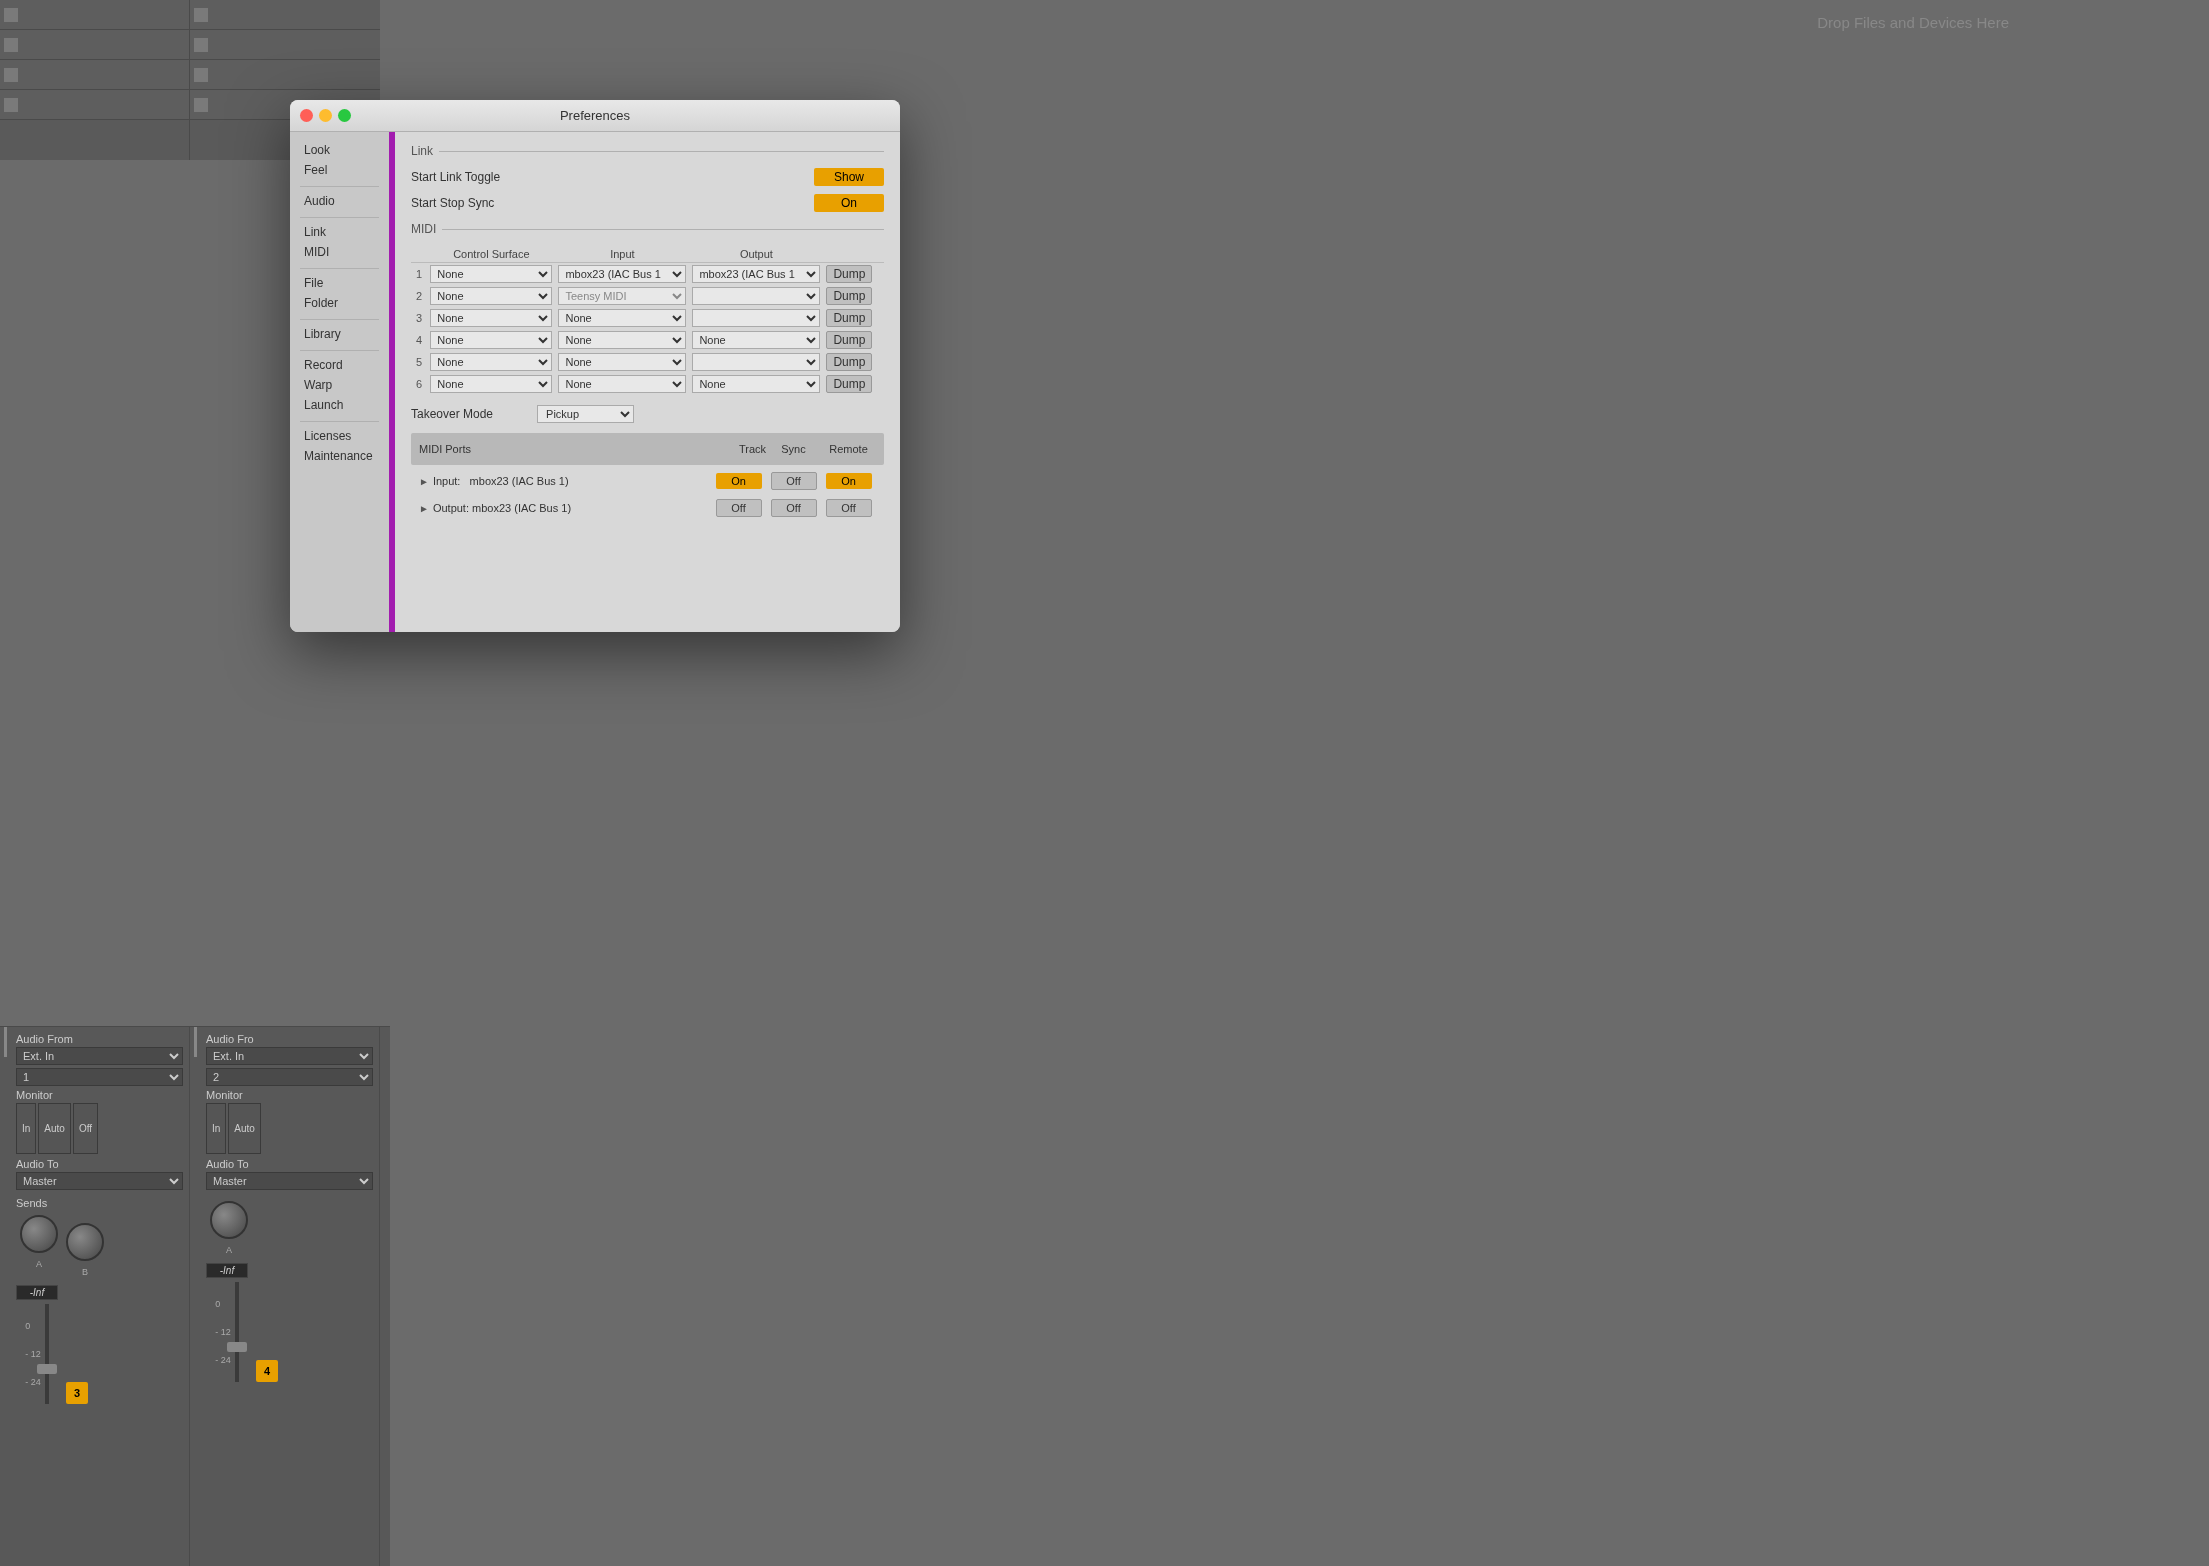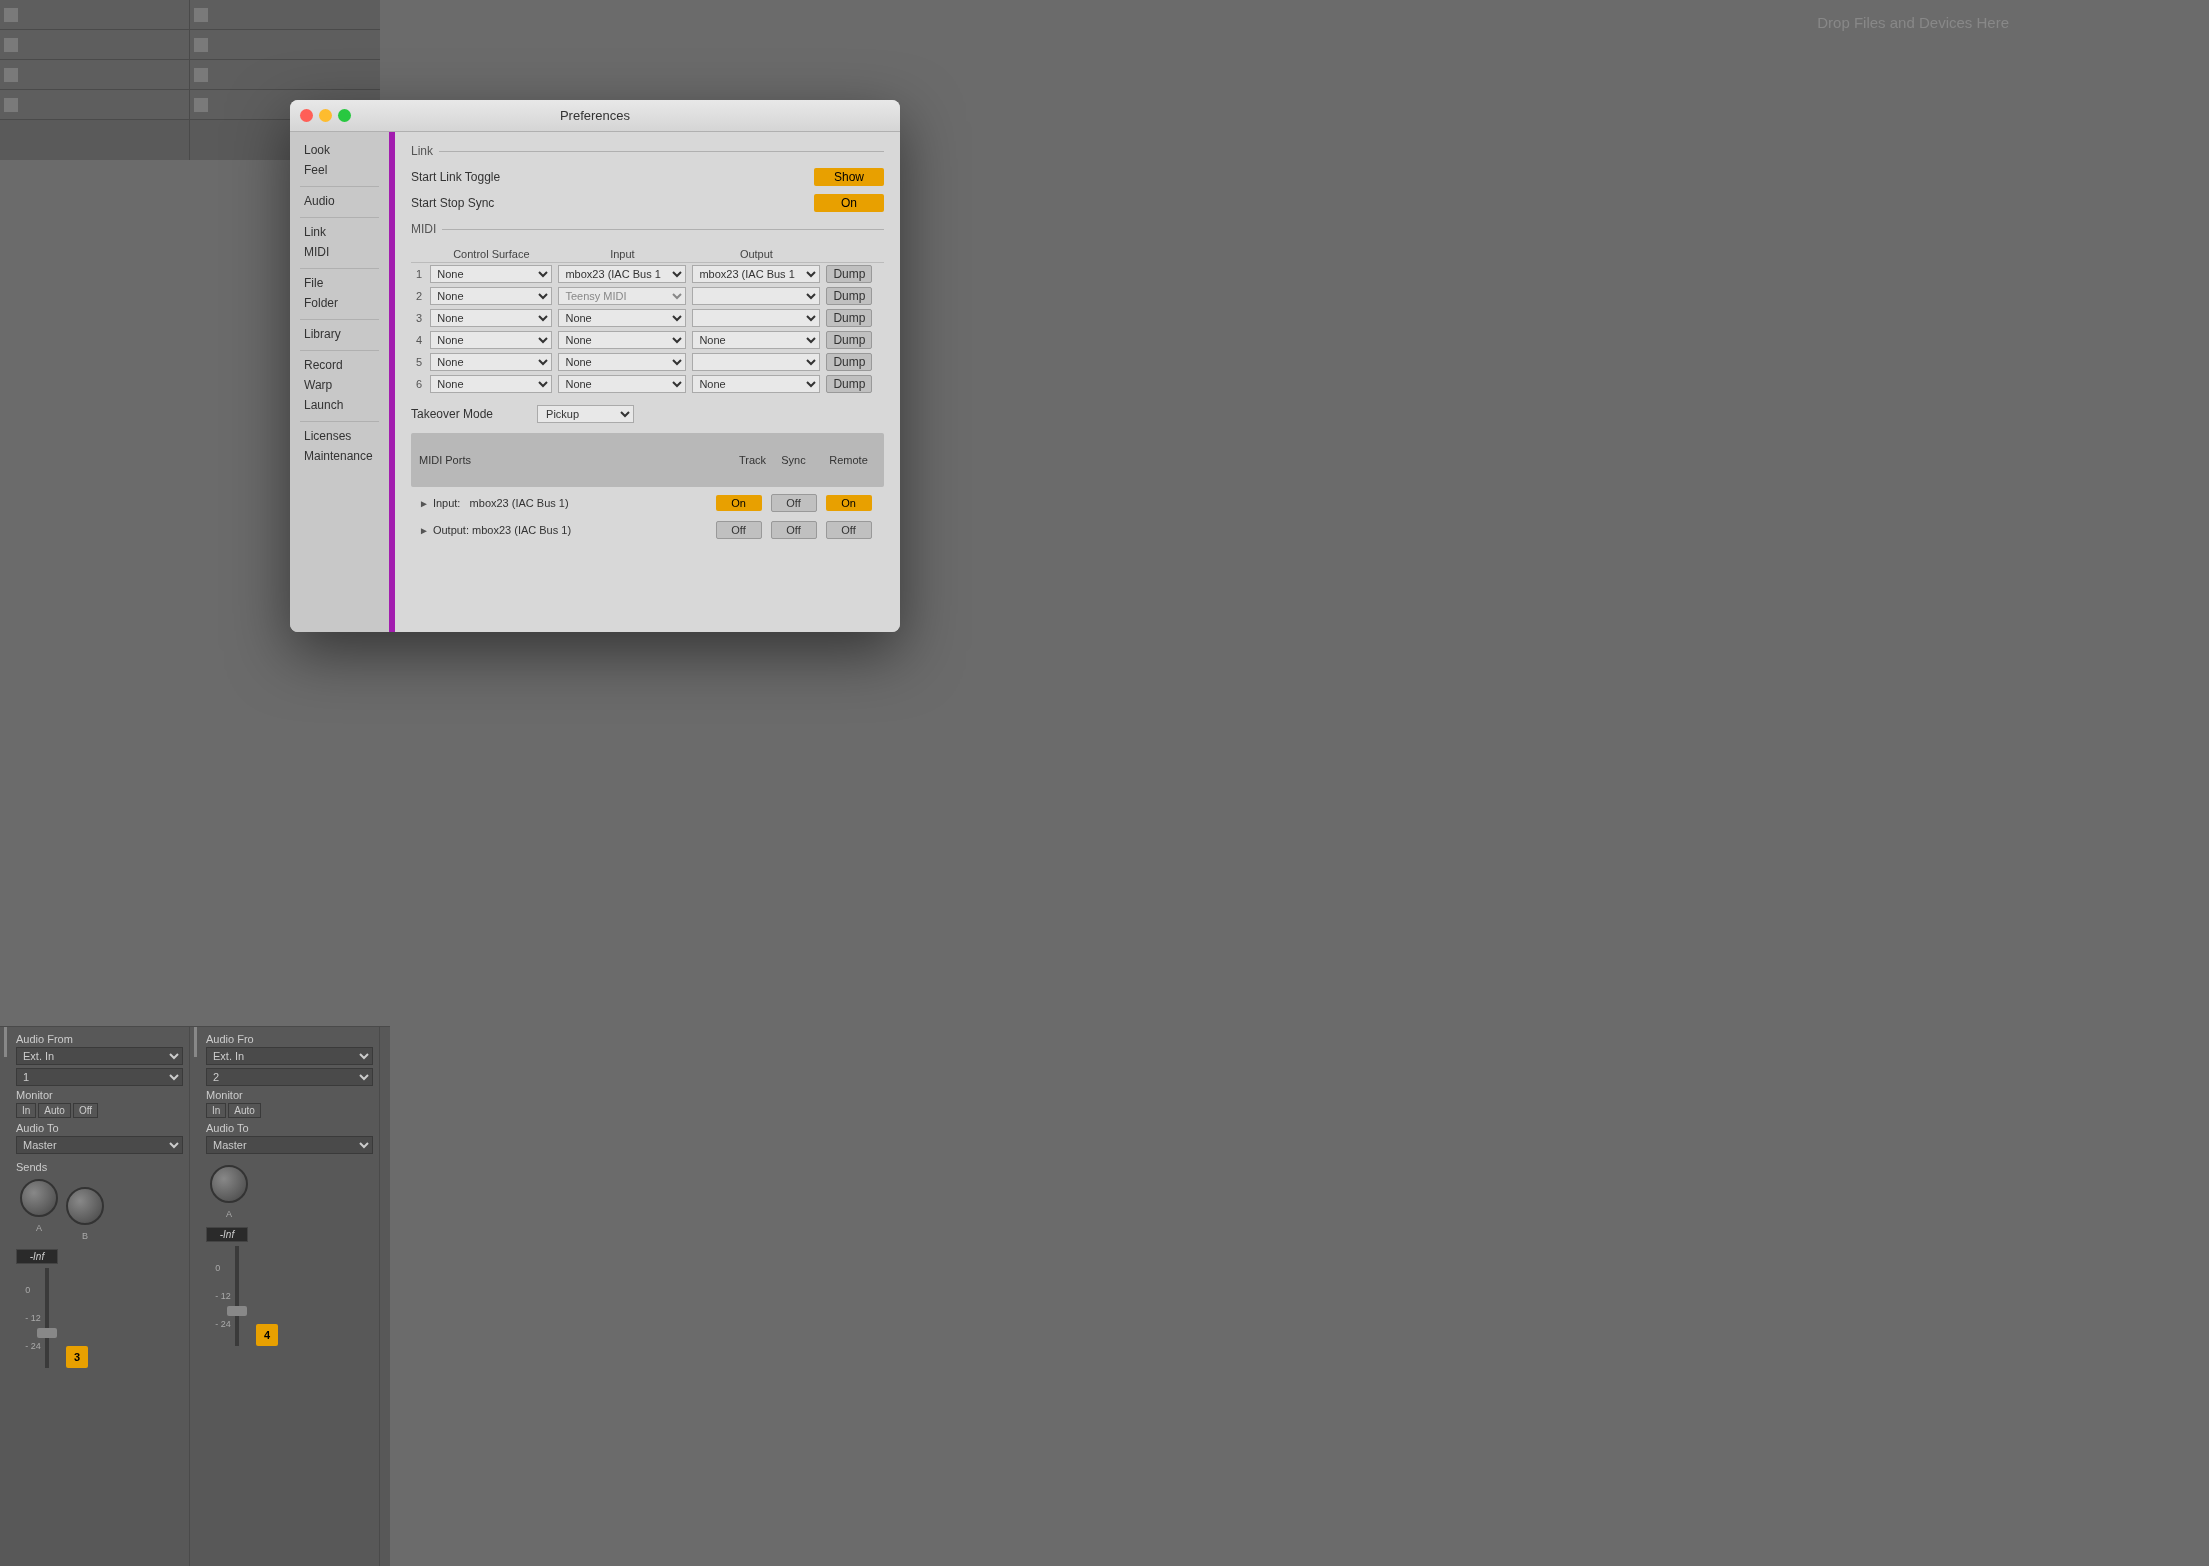--- a/index.html
+++ b/index.html
@@ -64,21 +64,21 @@
       margin-bottom: 3px;
     }
 
     .monitor-row {
       display: flex;
       gap: 2px;
       margin-bottom: 4px;
     }
 
     .monitor-btn {
-      padding: 1px 5px;
+      padding: 19px 5px;
       font-size: 10px;
       background: #555;
       border: 1px solid #3a3a3a;
       color: #ccc;
       cursor: pointer;
     }
 
     .knob {
       width: 38px;
       height: 38px;
@@ -351,21 +351,21 @@
       padding: 1px 4px;
       cursor: pointer;
       margin-left: 36px;
     }
 
     
     .midi-ports-header {
       background: #b8b8b8;
       display: flex;
       align-items: center;
-      padding: 21px 8px;
+      padding: 10px 8px;
       font-size: 11px;
       color: #333;
       border-radius: 2px;
       margin-bottom: 4px;
     }
 
     .midi-ports-header span:first-child {
       flex: 1;
     }
 

